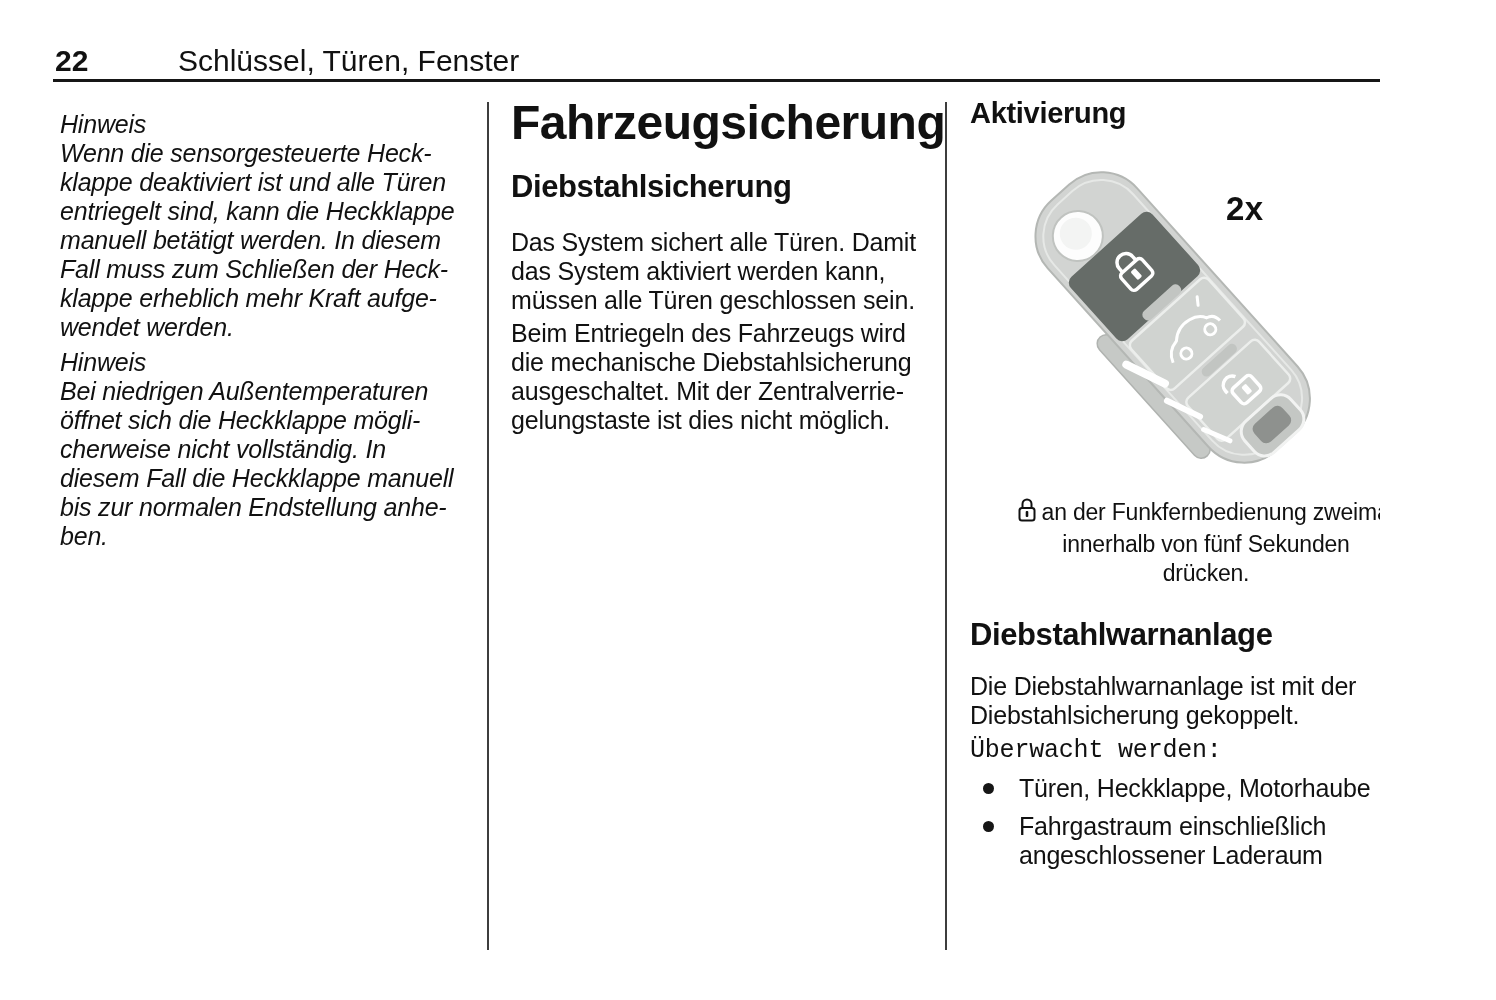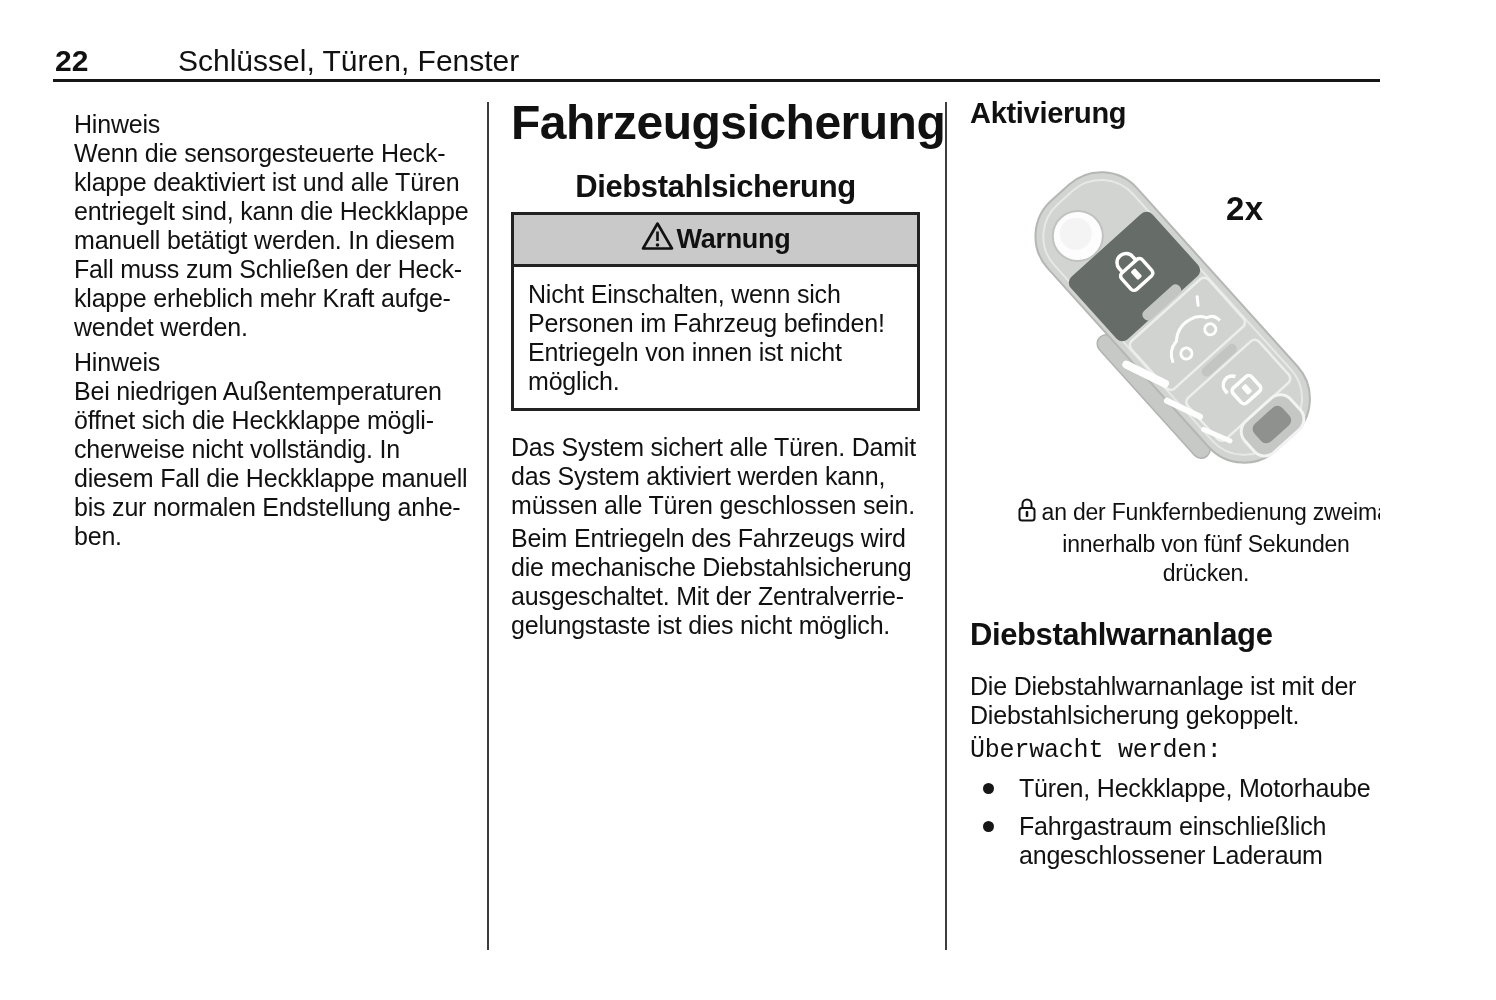--- a/index.html
+++ b/index.html
@@ -12,31 +12,31 @@
   
   .page-number { position:absolute; left:55px; top:44px; font-size:30px; font-weight:bold; }
   .chapter-title { position:absolute; left:178px; top:44px; font-size:30px; font-weight:normal; }
   .header-rule { position:absolute; left:53px; top:79px; width:1390px; height:3px; background:#161616; }
   
   .divider { position:absolute; top:102px; height:848px; width:2px; background:#3d3d3d; }
   .divider-1 { left:487px; }
   .divider-2 { left:945px; }
   
   .col { position:absolute; }
-  .col-left   { left:74px;  top:110px; width:404px; }
+  .col-left   { left:60px;  top:110px; width:404px;font-style:italic; }
   .col-center { left:511px; top:100px; width:409px; }
   .col-right  { left:970px; top:96px;  width:472px; }
   
   .body-text { font-size:25px; line-height:29px; letter-spacing:-0.2px; white-space:pre-line; }
   .note-label { font-size:25px; line-height:29px; letter-spacing:-0.2px; }
   .note + .note { margin-top:6px; }
   .h1 { font-size:48px; line-height:46px; font-weight:bold; letter-spacing:-0.5px; }
   .h2 { font-size:31px; line-height:38px; font-weight:bold; letter-spacing:-0.4px; }
   .h3 { font-size:29px; line-height:34px; font-weight:bold; letter-spacing:-0.3px; }
-  .col-center .h2 { margin-top:22px;text-align:center; }
+  .col-center .h2 { margin-top:22px; }
   
   .warning-box { margin-top:6px; border:3px solid #222; }
   .warning-head {
     background:#c9c9c9; border-bottom:3px solid #222;
     display:flex; align-items:center; justify-content:center;
     height:52px; font-size:27px; font-weight:bold; letter-spacing:-0.3px;
   }
   .warning-head svg { margin-right:3px; }
   .warning-body { padding:13px 14px 12px 14px; }
   .para { margin-top:22px; }
@@ -87,36 +87,20 @@
 diesem Fall die Heckklappe manuell
 bis zur normalen Endstellung anhe-
 ben.</div>
     </div>
   </div>
 
   <div class="col col-center">
     <div class="h1">Fahrzeugsicherung</div>
     <div class="h2">Diebstahlsicherung</div>
 
-    <div class="warning-box">
-      <div class="warning-head">
-        <span>
-          <svg width="33" height="30" viewBox="0 0 33 30" aria-hidden="true">
-            <path d="M16.5 2.5 L31 27.5 L2 27.5 Z" fill="none" stroke="#111" stroke-width="2.6" stroke-linejoin="round"></path>
-            <rect x="15.2" y="10.5" width="2.6" height="9.5" fill="#111"></rect>
-            <circle cx="16.5" cy="24" r="1.8" fill="#111"></circle>
-          </svg>
-        </span>
-        <span>Warnung</span>
-      </div>
-      <div class="warning-body body-text">Nicht Einschalten, wenn sich
-Personen im Fahrzeug befinden!
-Entriegeln von innen ist nicht
-möglich.</div>
-    </div>
 
     <div class="para body-text">Das System sichert alle Türen. Damit
 das System aktiviert werden kann,
 müssen alle Türen geschlossen sein.</div>
     <div class="para body-text">Beim Entriegeln des Fahrzeugs wird
 die mechanische Diebstahlsicherung
 ausgeschaltet. Mit der Zentralverrie-
 gelungstaste ist dies nicht möglich.</div>
   </div>
 

